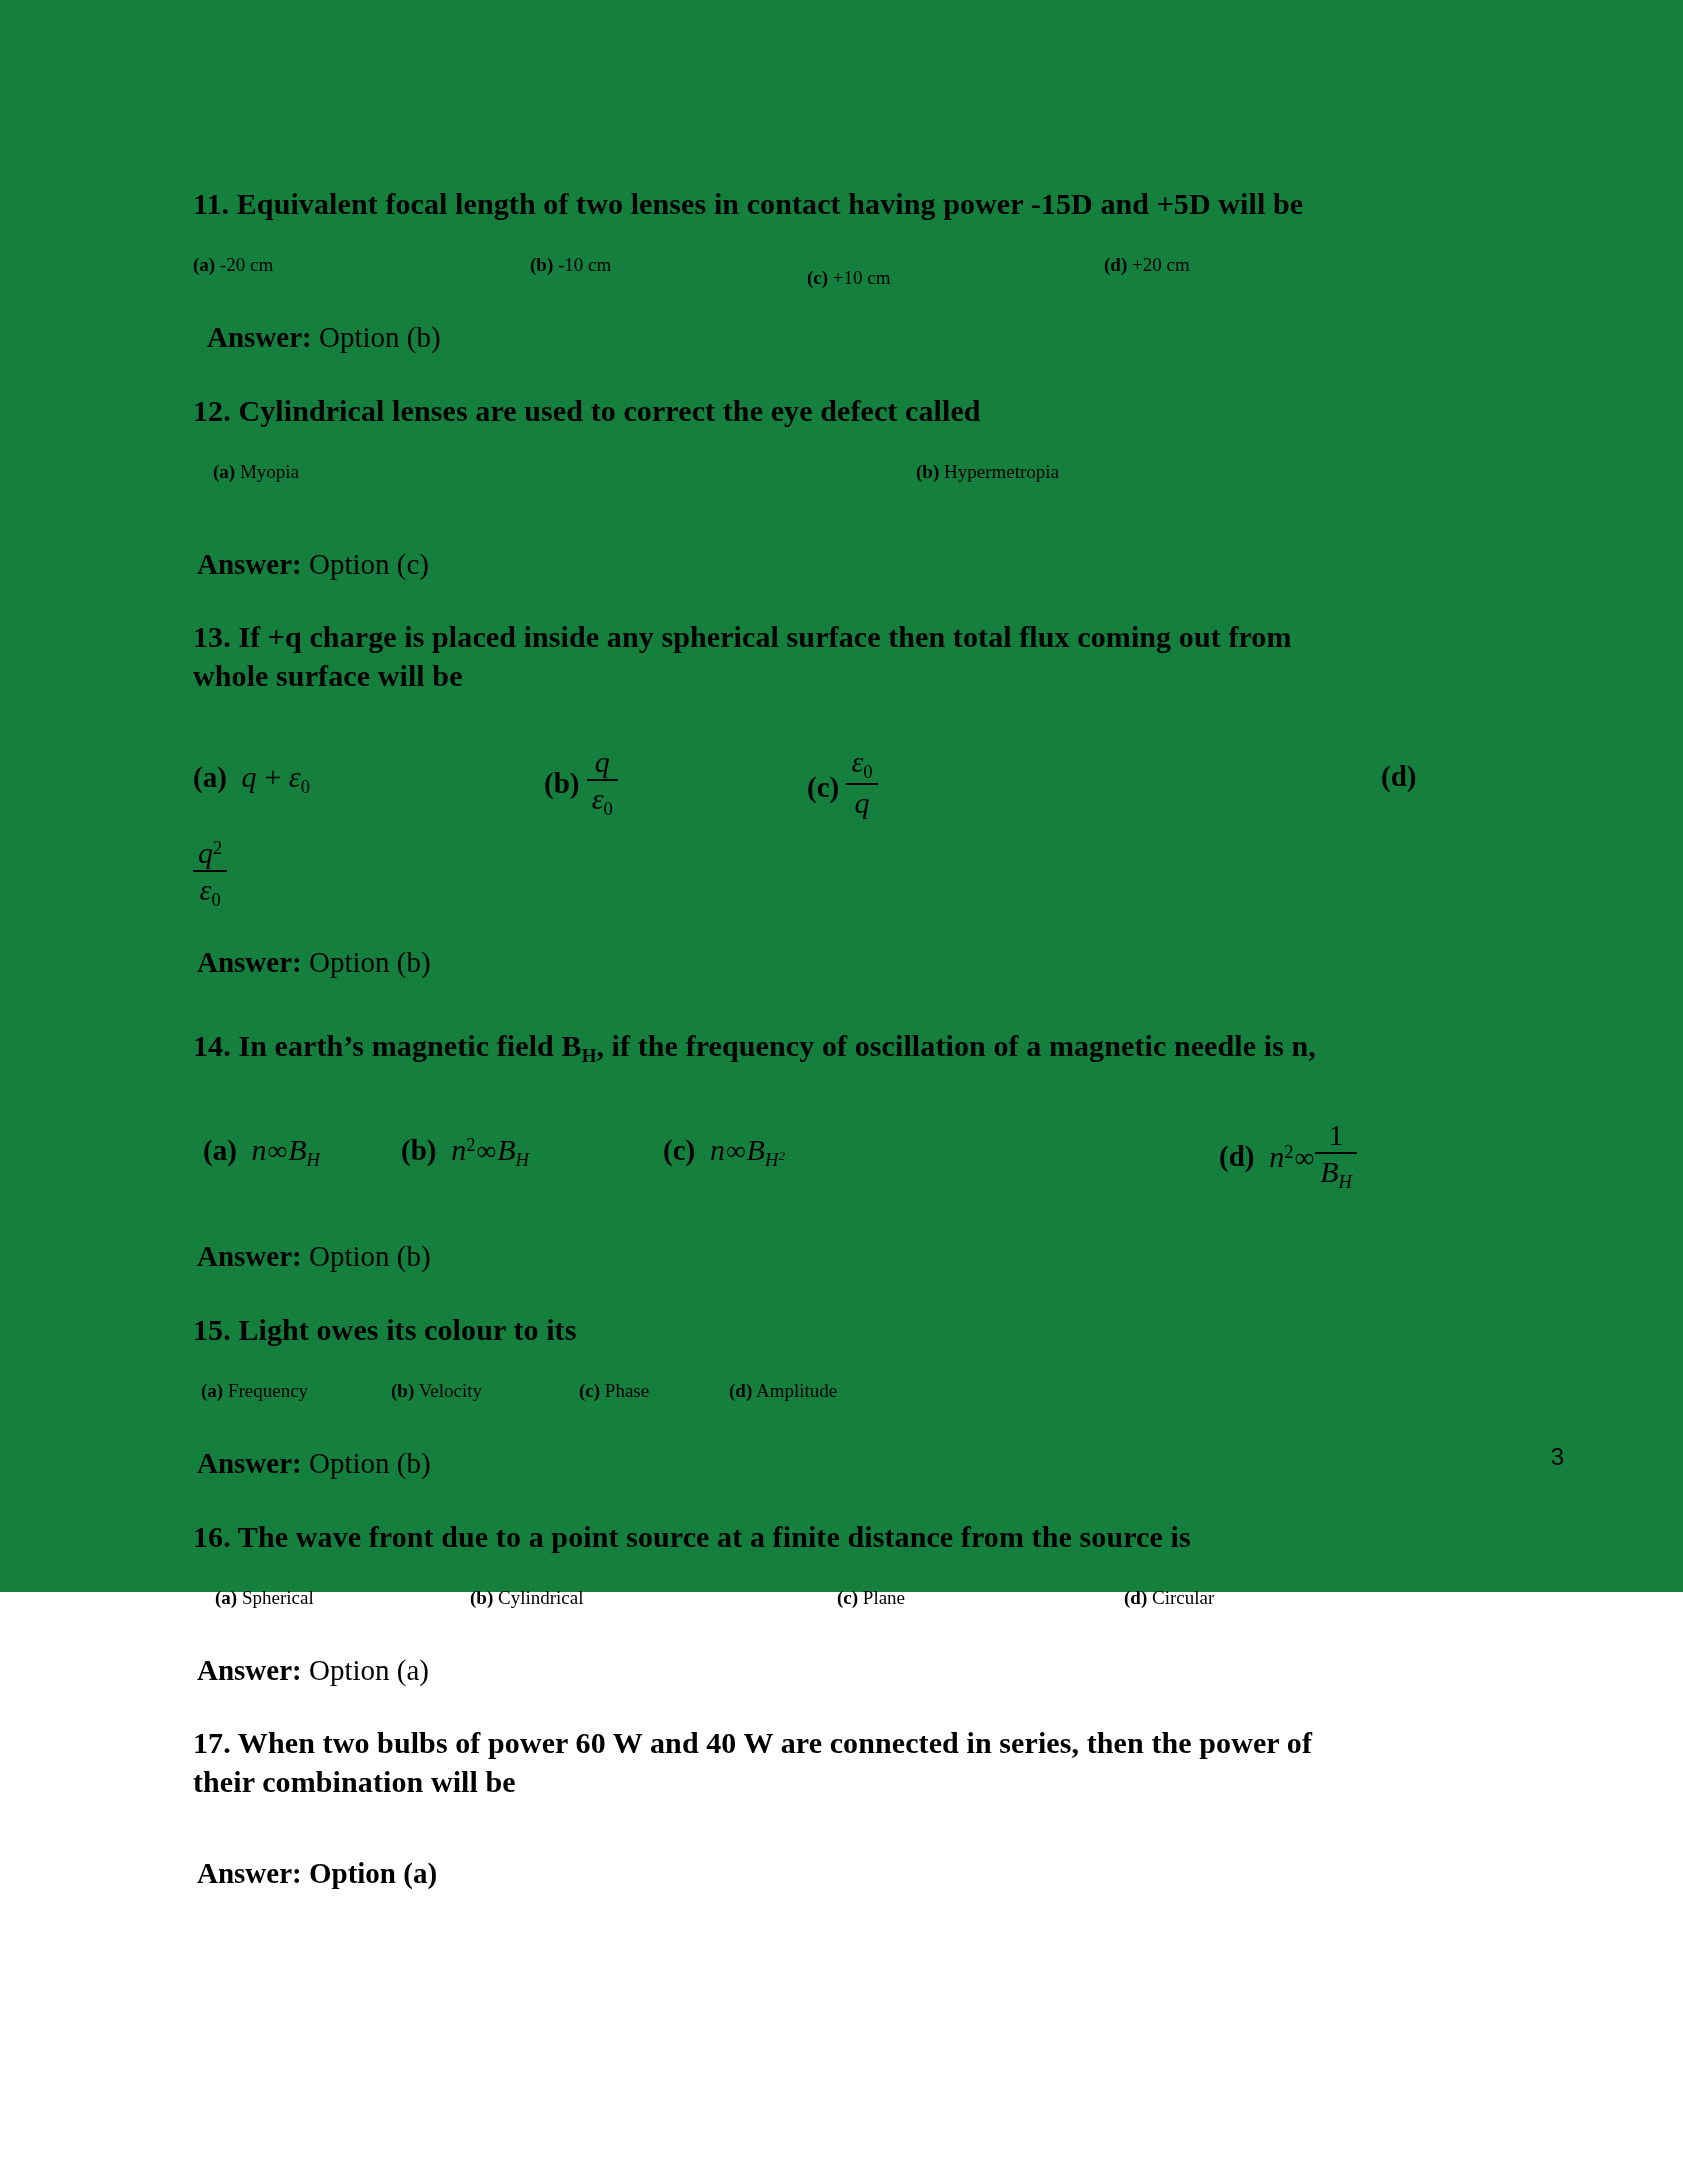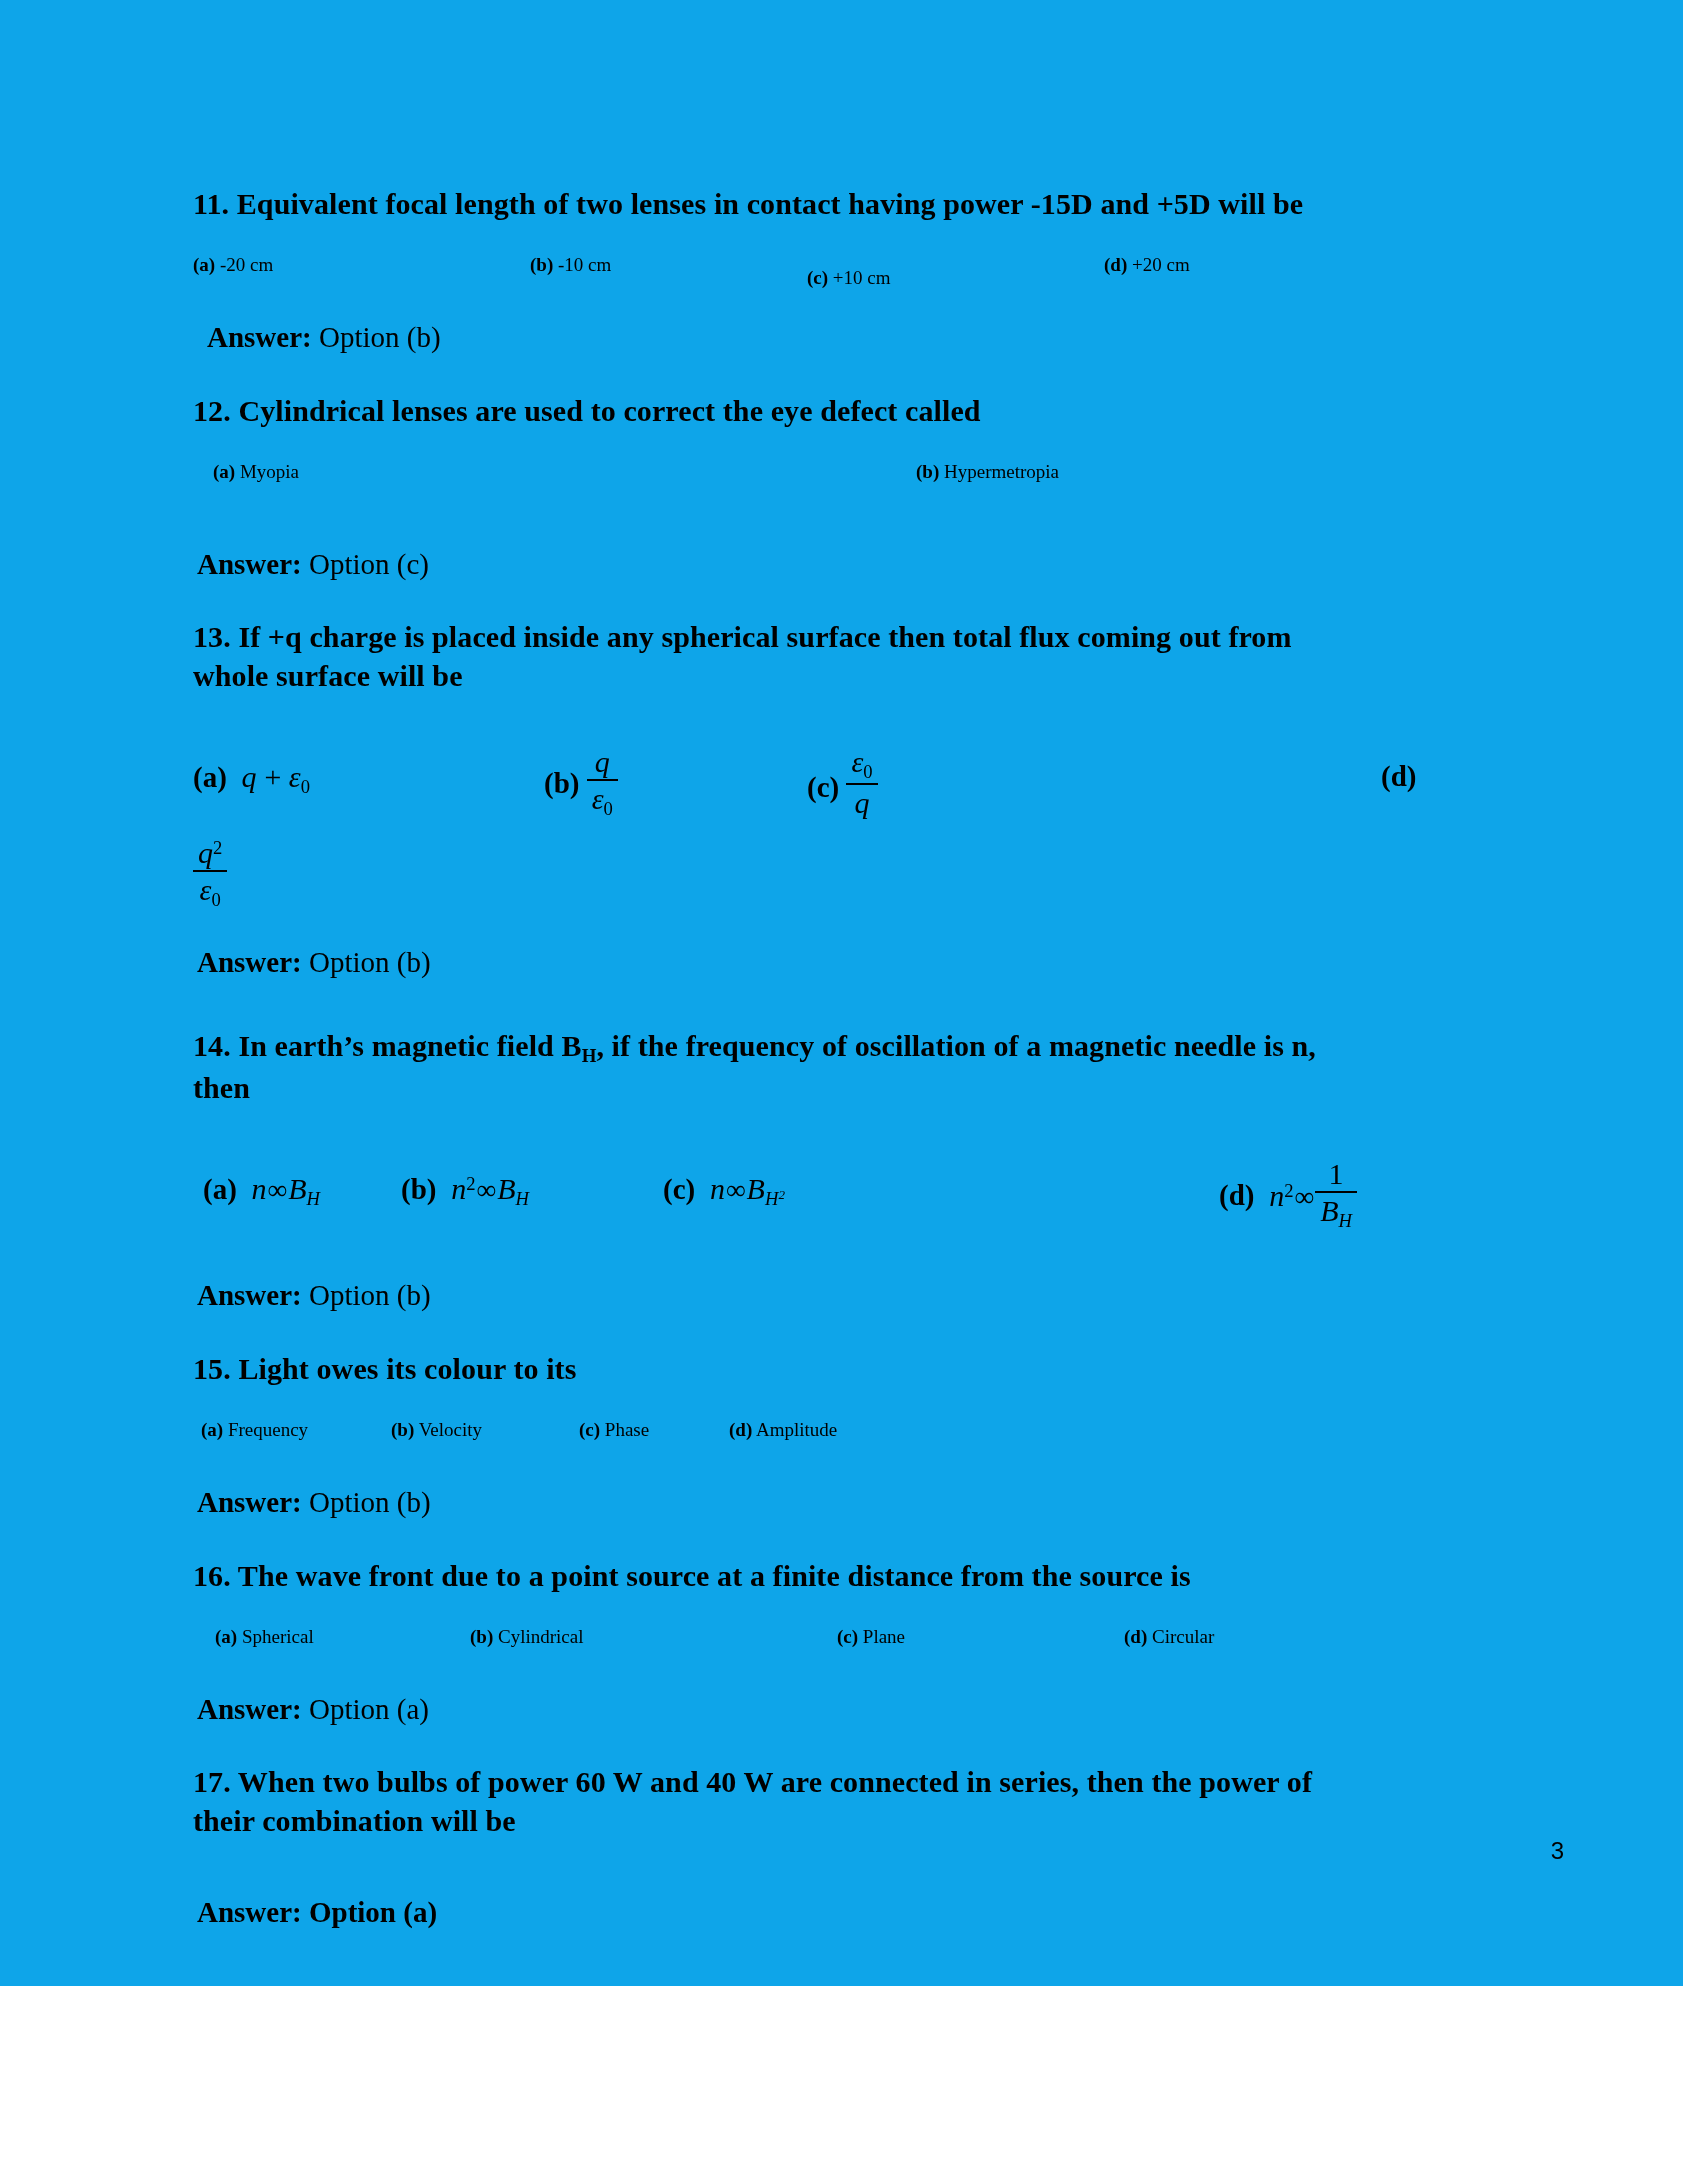--- a/index.html
+++ b/index.html
@@ -14,22 +14,22 @@
     position: relative;
     font-family: "Liberation Serif", "DejaVu Serif", serif;
     color: #000000;
     overflow: hidden;
   }
 
   .page {
     position: absolute;
     left: 0; top: 0;
     width: 1683px;
-    height: 1986px;
-    background: #0ea5e9;
+    height: 1592px;
+    background: #15803d;
   }
 
   .content {
     position: absolute;
     left: 193px;
     top: 184px;
     width: 1287px;
   }
 
   
@@ -227,21 +227,20 @@
       </span>
     </div>
 
     <div class="answer">
       <span class="lbl">Answer:</span>
       <span>Option (b)</span>
     </div>
     <div class="gap-lg"></div>
 
     <div class="qline"><span>14. In earth’s magnetic field B</span><span class="bsub">H</span><span>, if the frequency of oscillation of a magnetic needle is n,</span></div>
-    <div class="qline">then</div>
     <div class="gap-xl"></div>
 
     <div class="mathrow">
 
       <span class="opt" style="left:10px; top:14px;">
         <span class="k">(a)</span>
         <span class="math">&nbsp;n<span class="infin">∞</span>B<span class="sub">H</span></span>
       </span>
 
       <span class="opt" style="left:208px; top:14px;">

